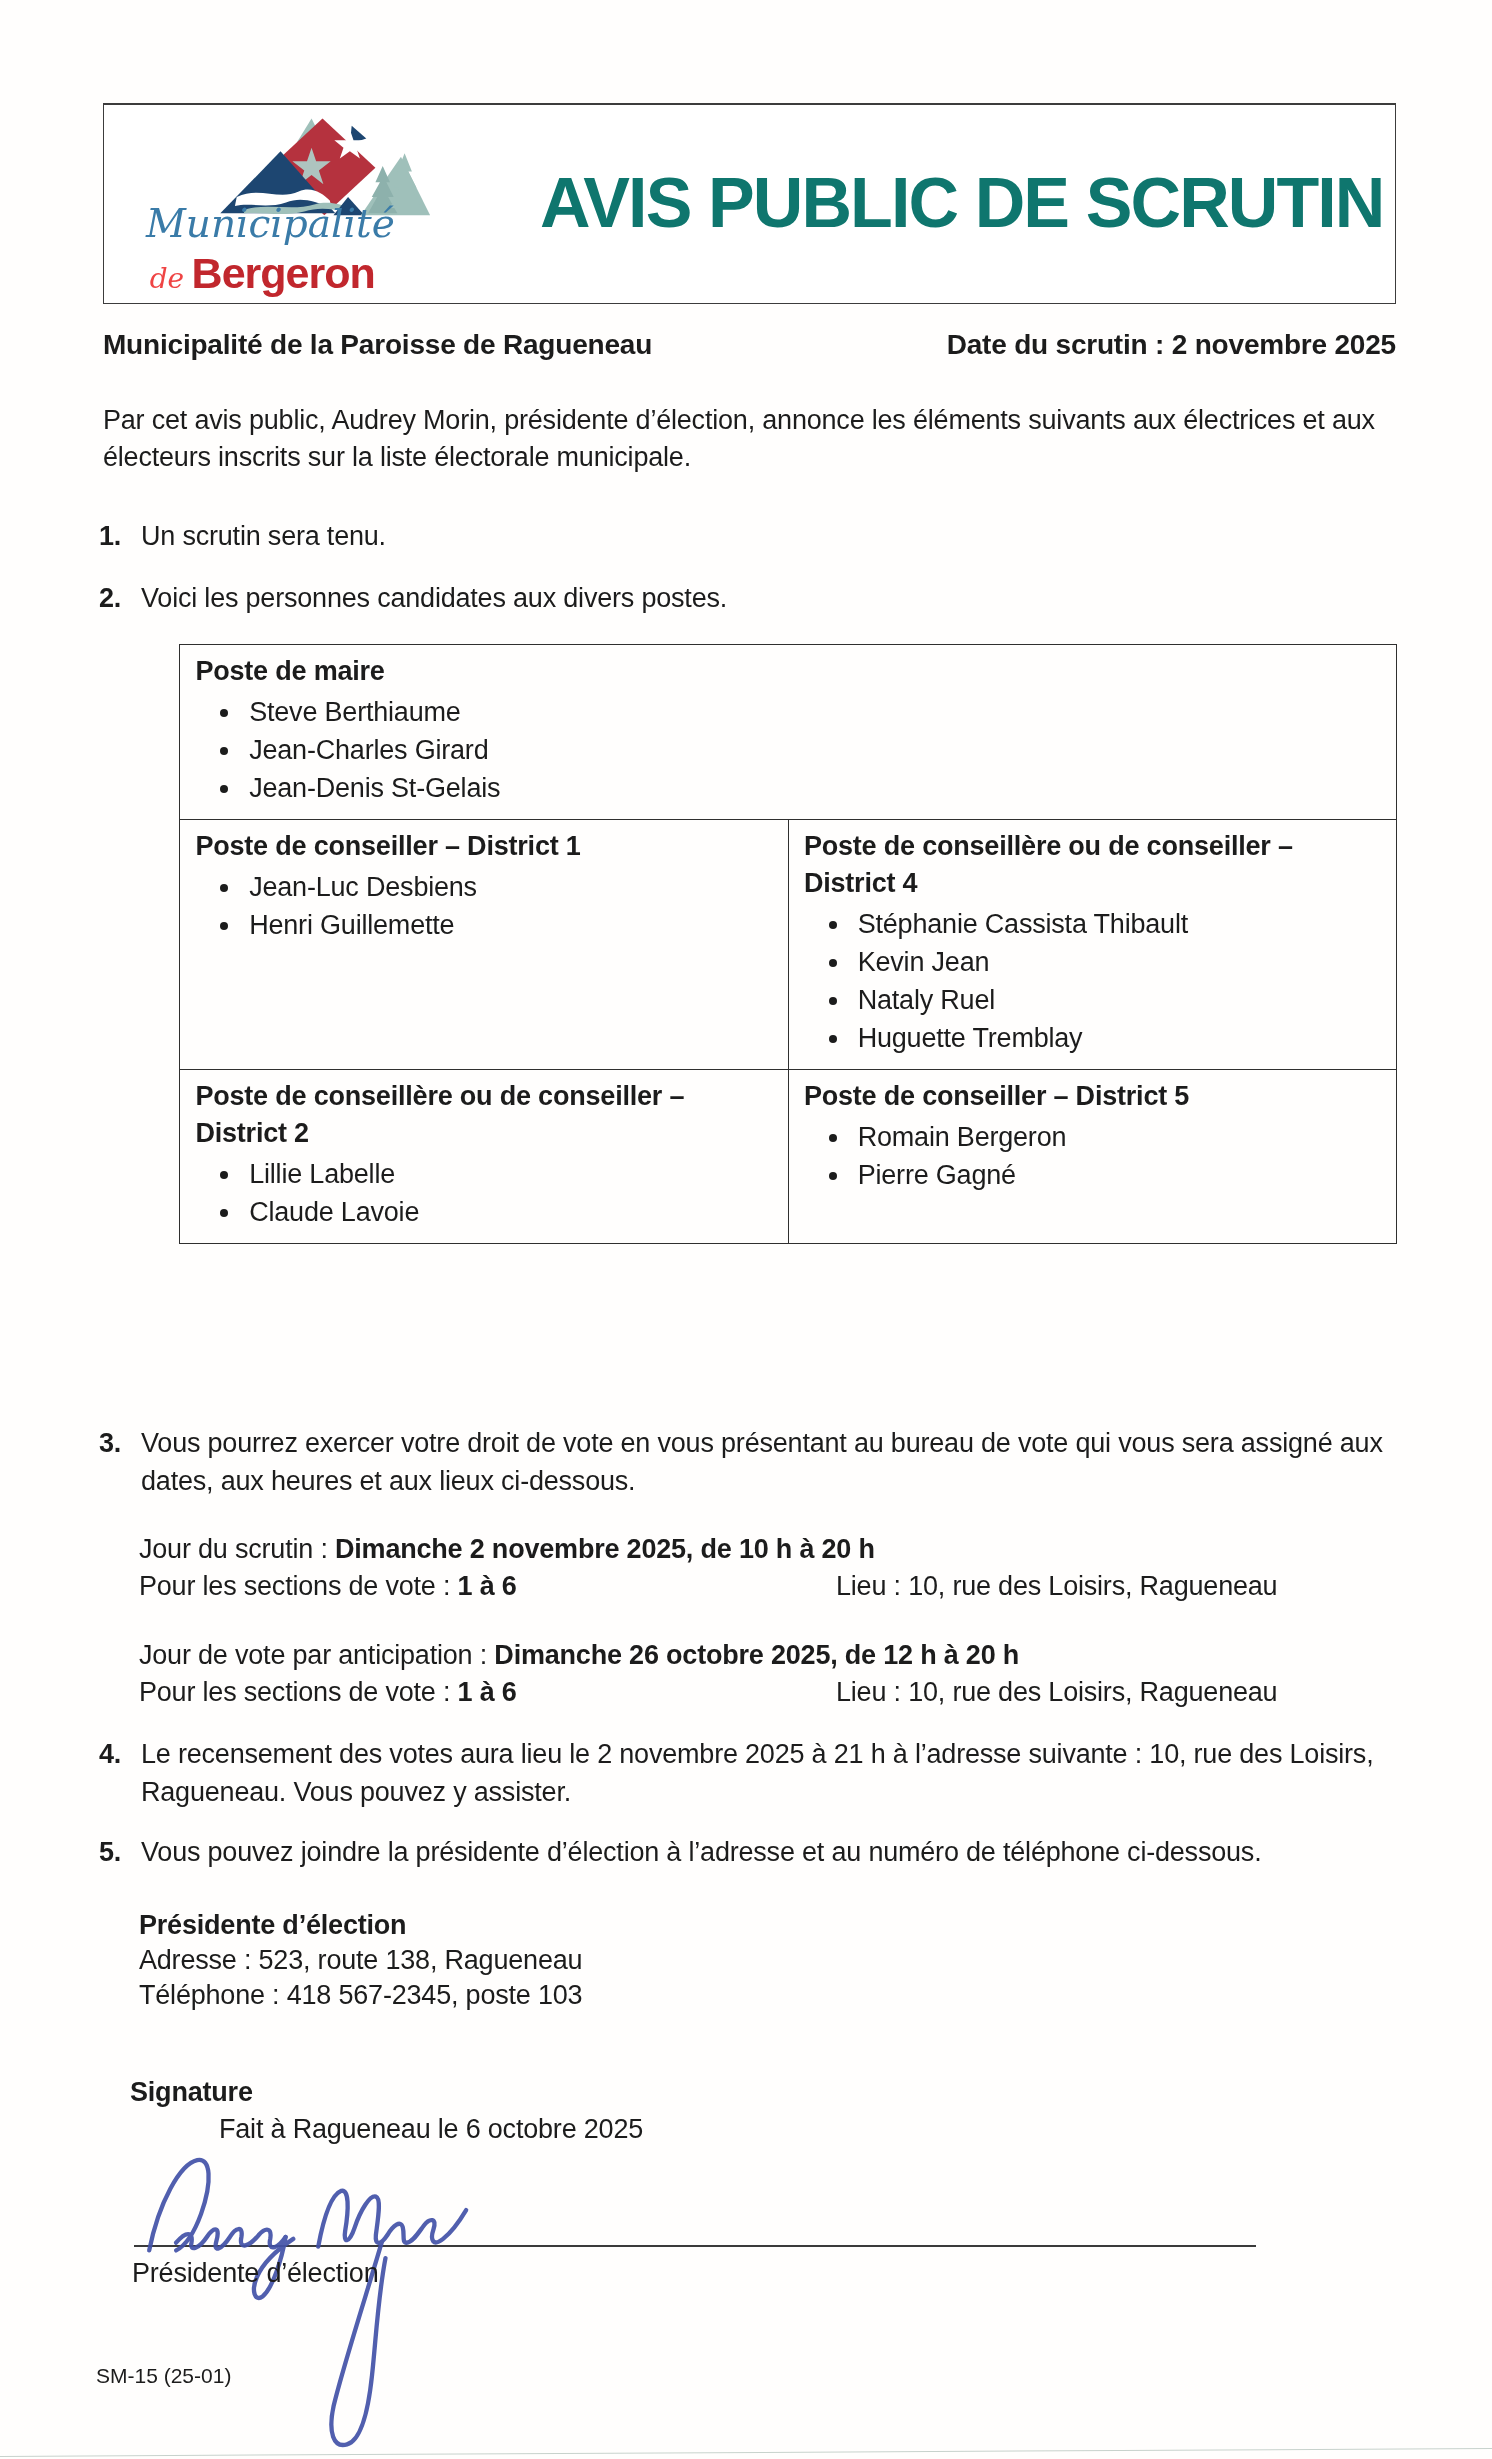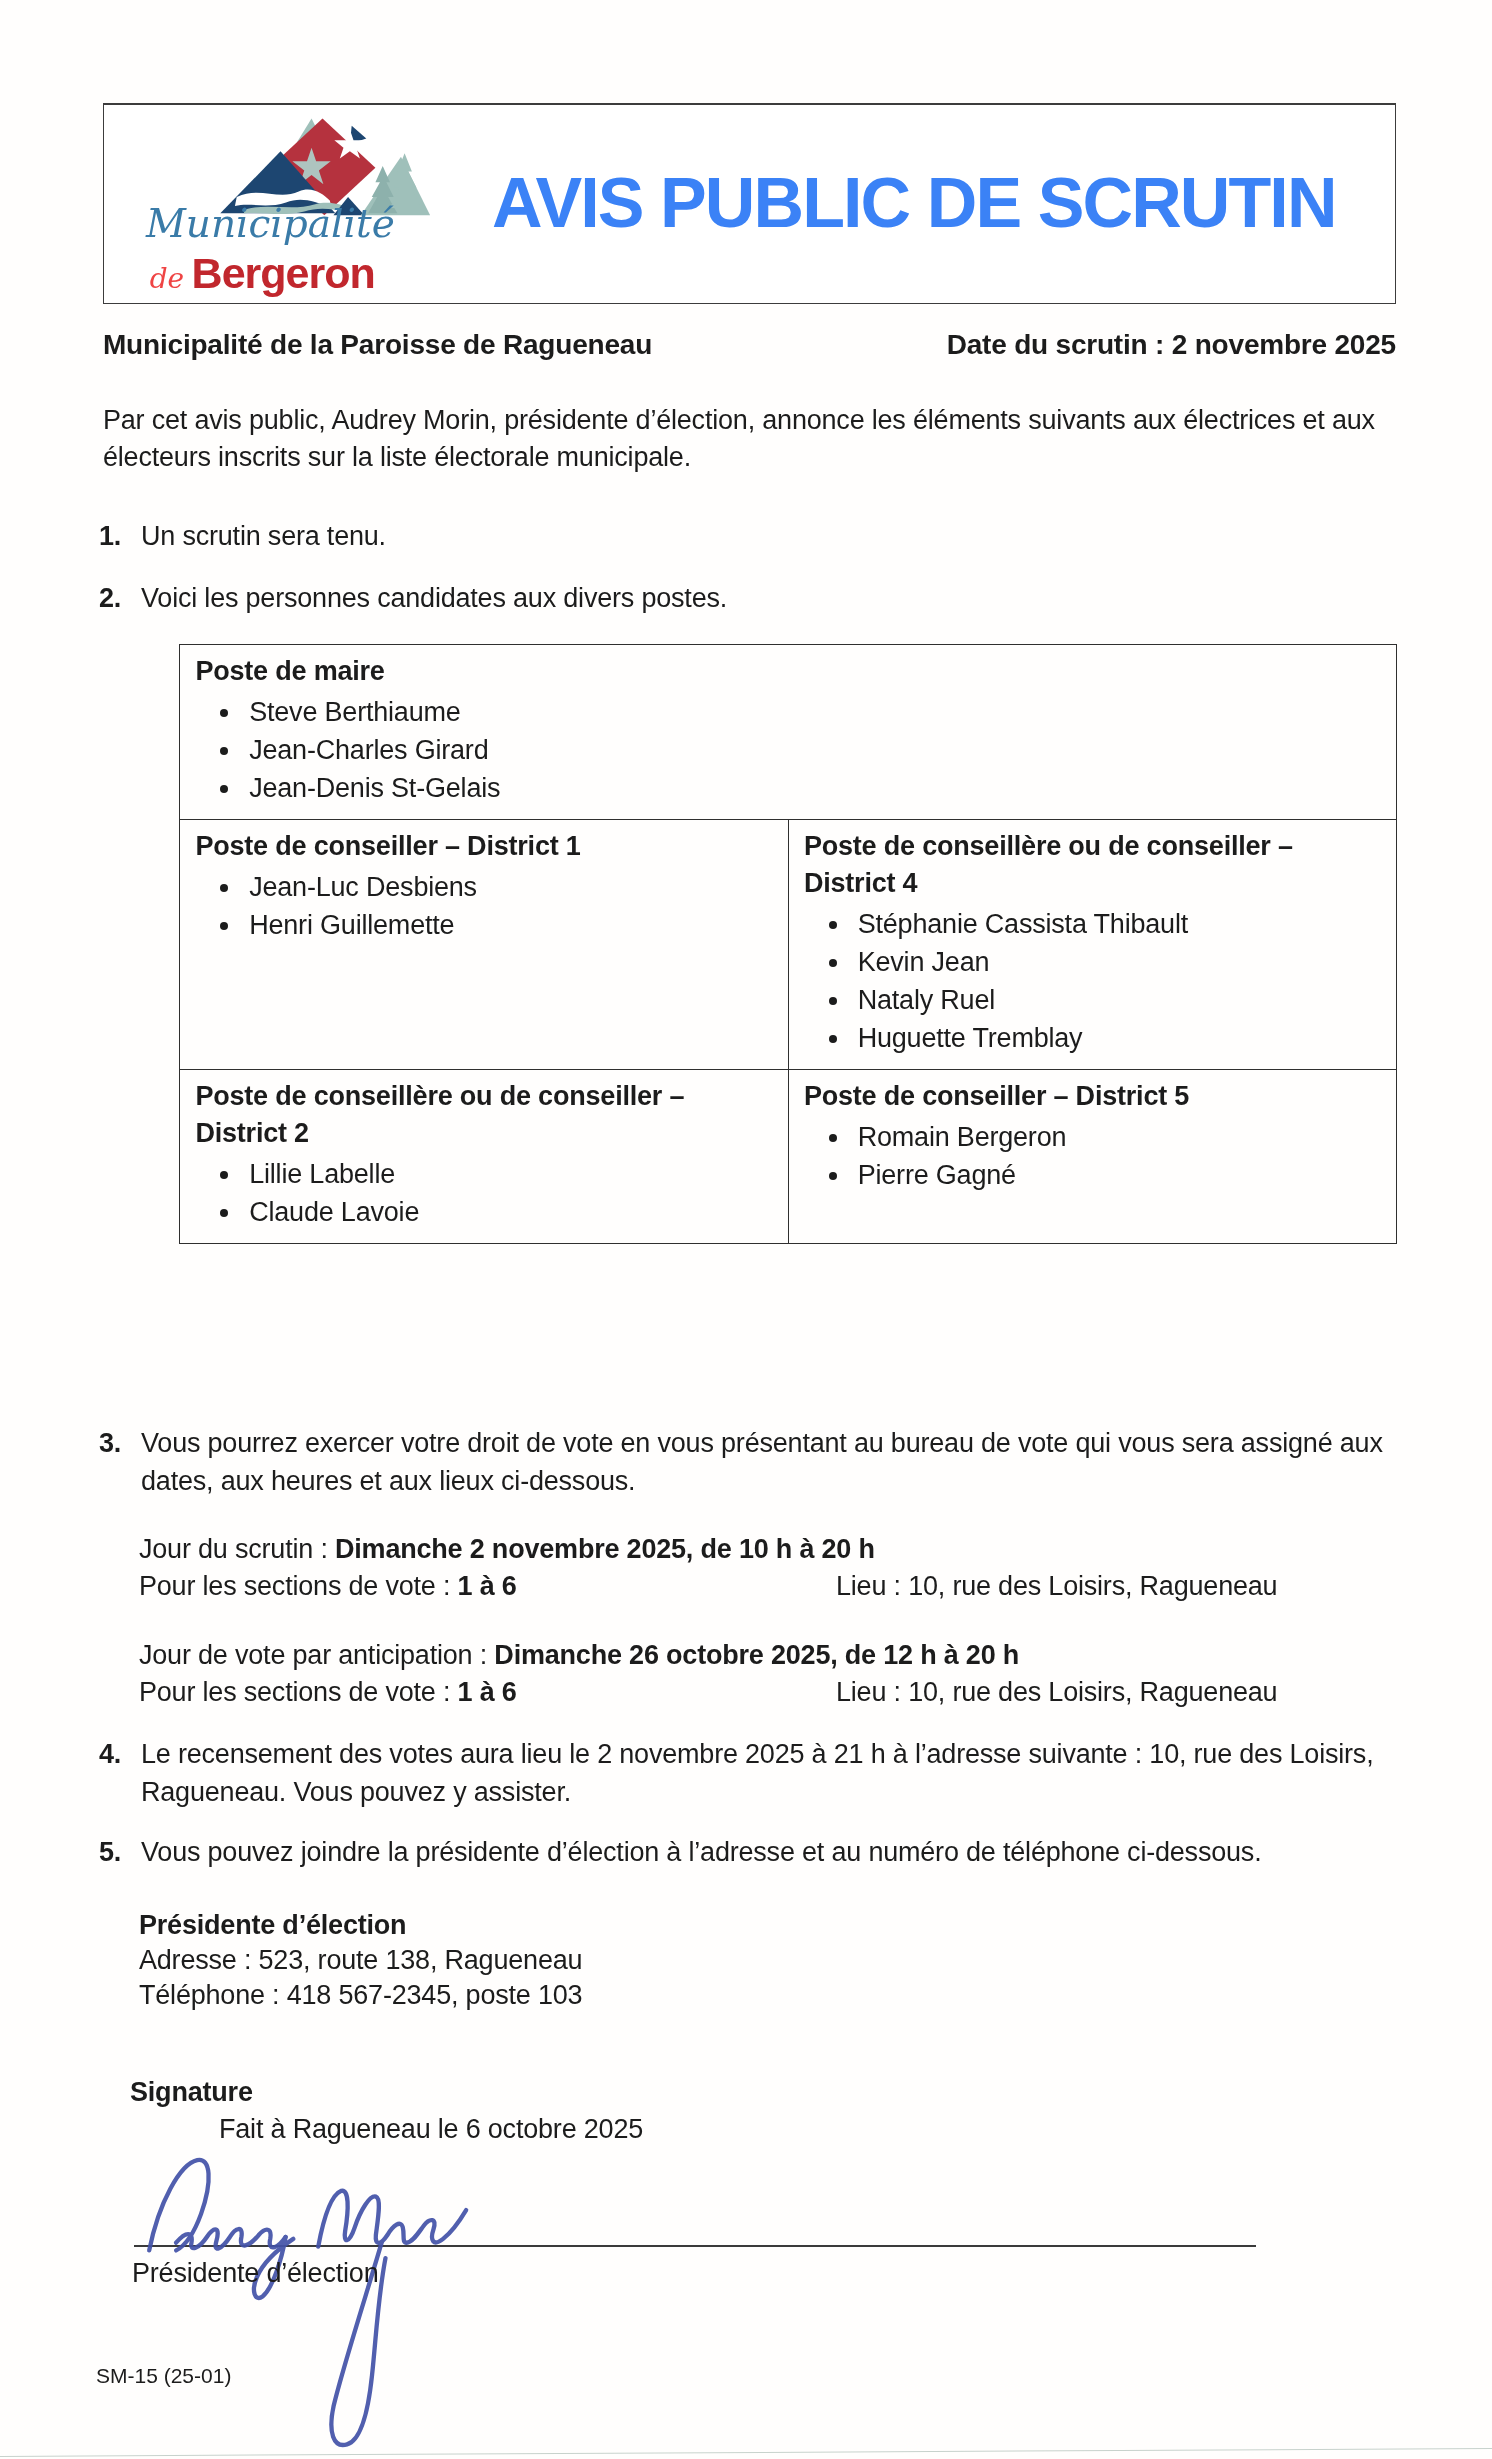--- a/index.html
+++ b/index.html
@@ -2,22 +2,22 @@
 <html><head>
 <meta charset="utf-8">
 <style>
   html,body{margin:0;padding:0;background:#ffffff;}
   .page{position:relative;width:1493px;height:2459px;background:#fffefd;
         font-family:"Liberation Sans",sans-serif;color:#1c1c1c;letter-spacing:-0.2px;overflow:hidden;}
 
   
   .header-box{position:absolute;left:103px;top:103px;width:1291px;height:198px;
               border:1.9px solid #3c3c3c;border-top-width:2.9px;background:#fff;}
-  .doc-title{position:absolute;left:340px;right:11.5px;top:58px;text-align:center;
-             font-size:70px;font-weight:700;letter-spacing:-1.9px;color:#3b82f6;white-space:nowrap;}
+  .doc-title{position:absolute;left:340px;right:11.5px;top:58px;text-align:right;
+             font-size:70px;font-weight:700;letter-spacing:-1.9px;color:#0f766e;white-space:nowrap;}
   .logo{position:absolute;left:40px;top:3.8px;width:307px;height:190px;}
   .logo-emblem{position:absolute;left:69px;top:3.8px;width:219px;height:104px;}
   .logo-script{position:absolute;left:1.9px;top:92px;font-family:"DejaVu Serif",serif;font-style:italic;
                font-size:39px;color:#3a7ba8;letter-spacing:0;}
   .logo-bottom{position:absolute;left:5.8px;top:140px;white-space:nowrap;}
   .logo-de{font-family:"DejaVu Serif",serif;font-style:italic;font-size:28px;color:#ef4444;margin-right:7.7px;}
   .logo-name{font-size:43px;font-weight:700;color:#c1272d;letter-spacing:-1px;}
 
   
   .meta-row{position:absolute;left:103px;top:329px;width:1293px;display:flex;

